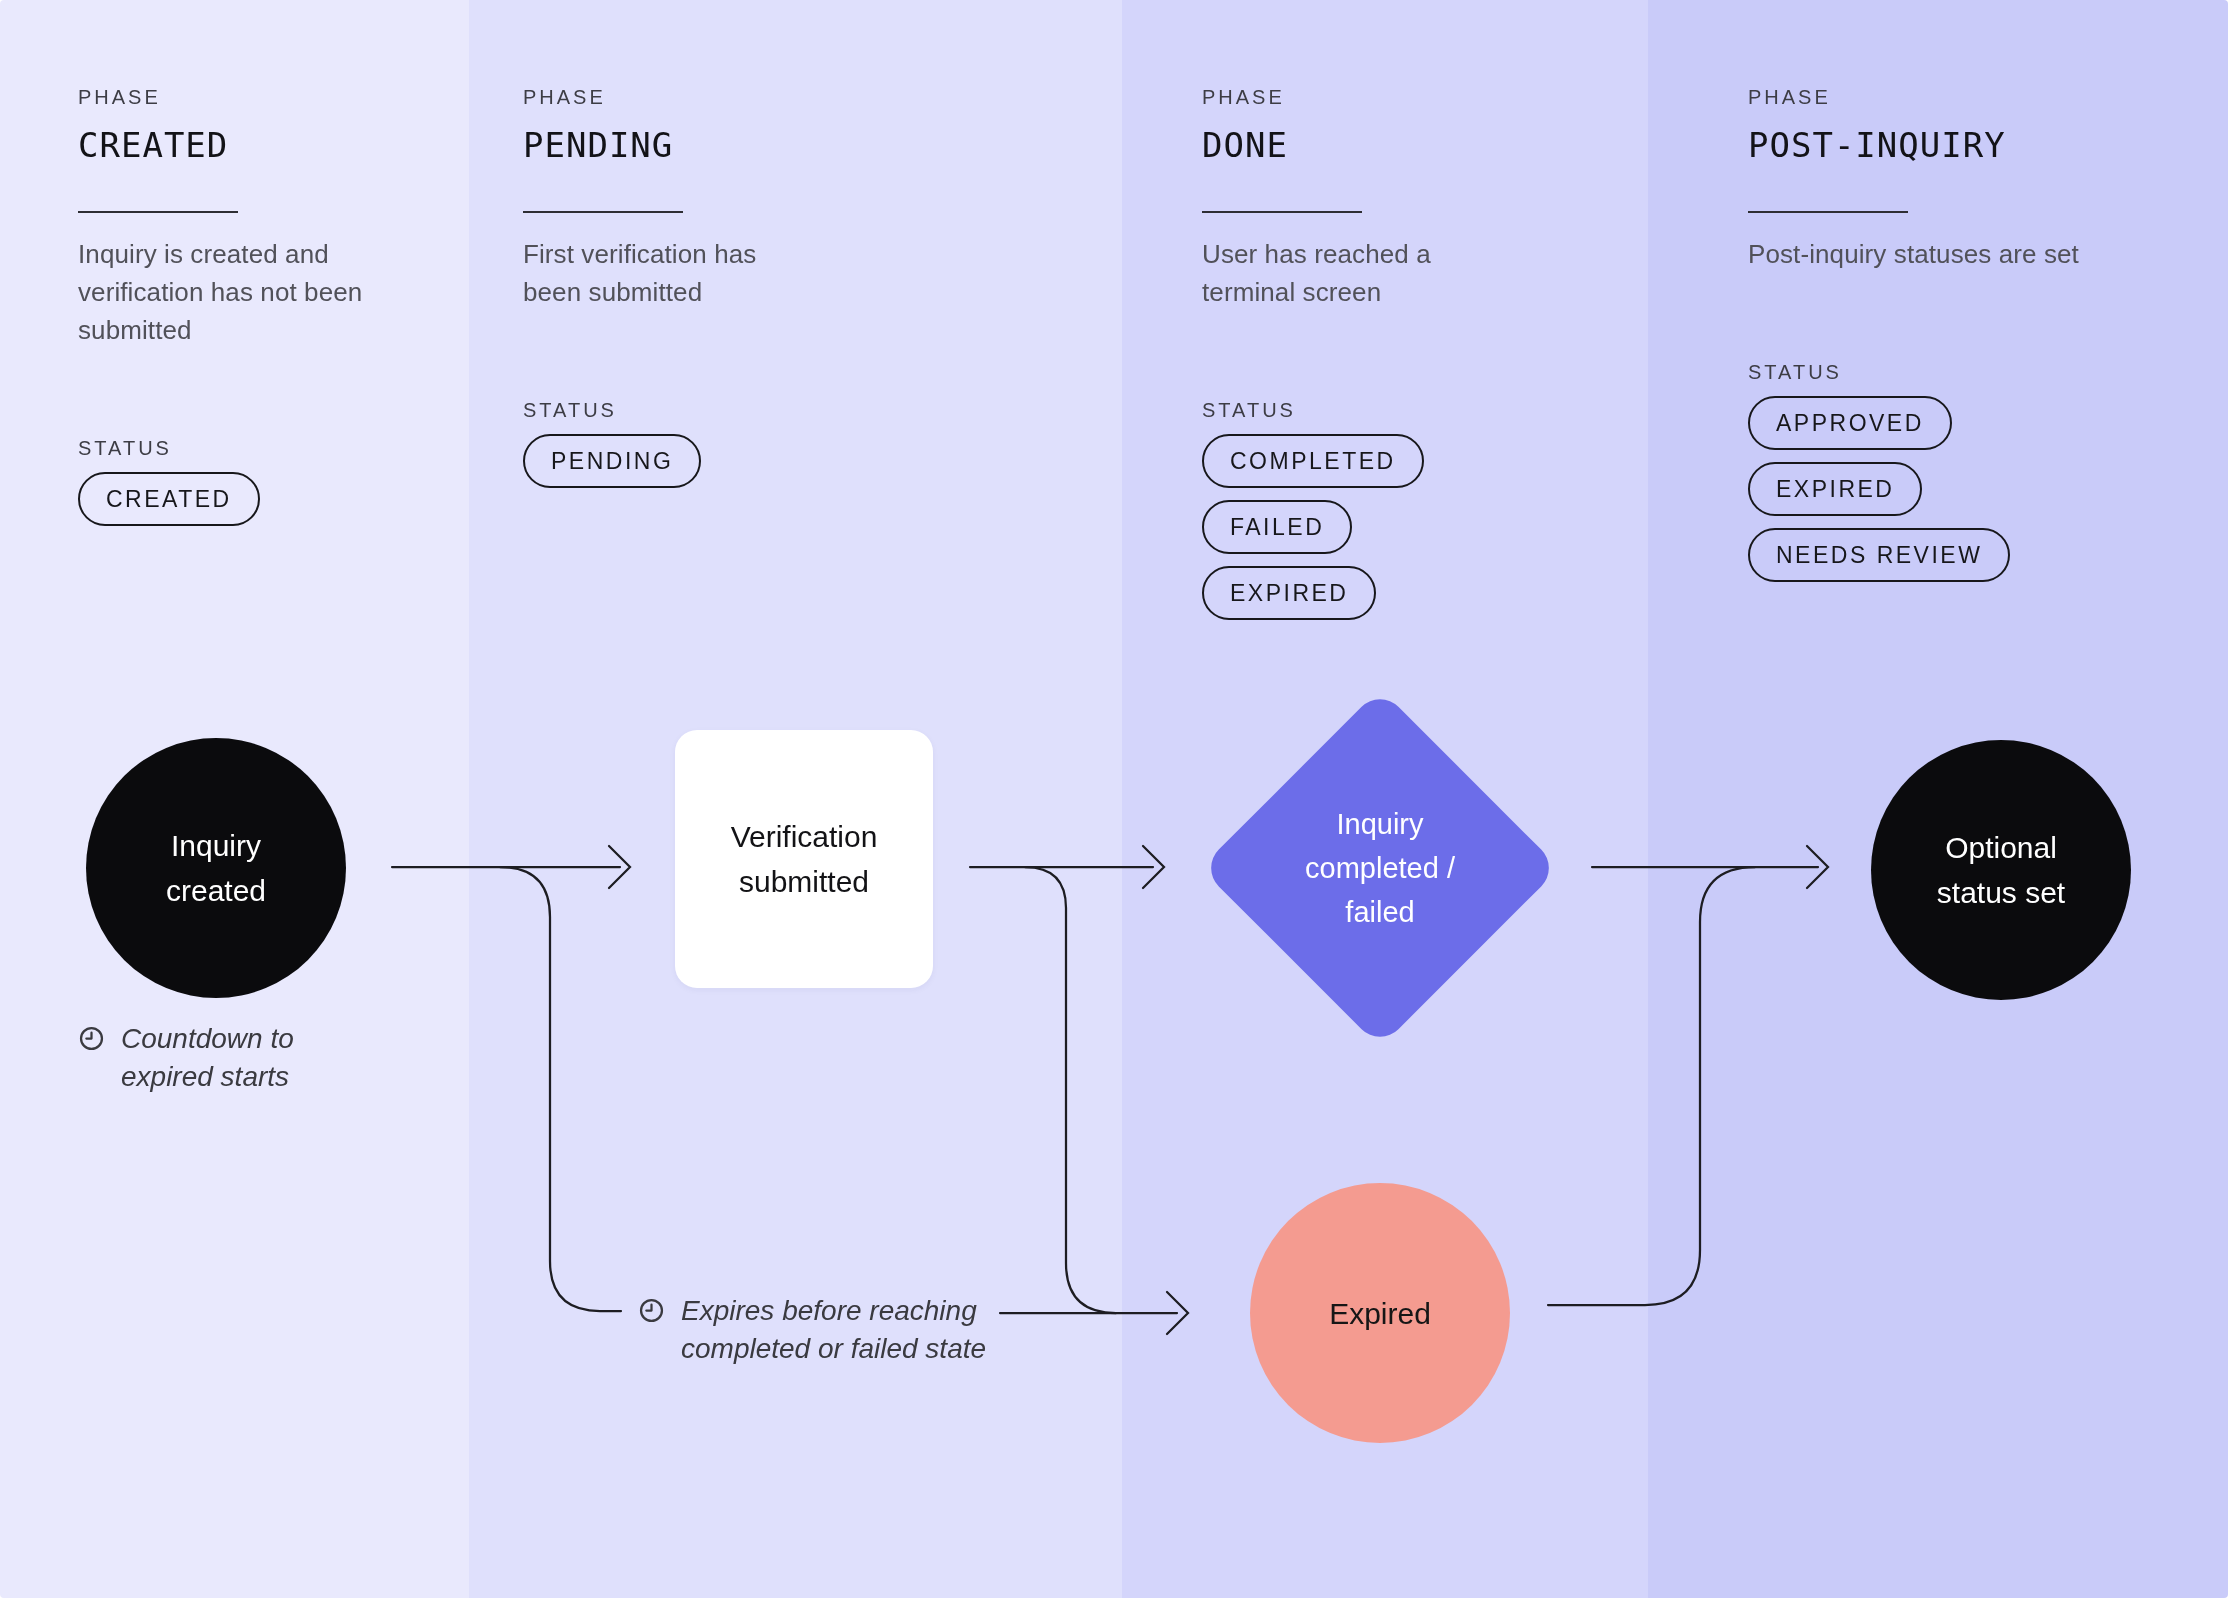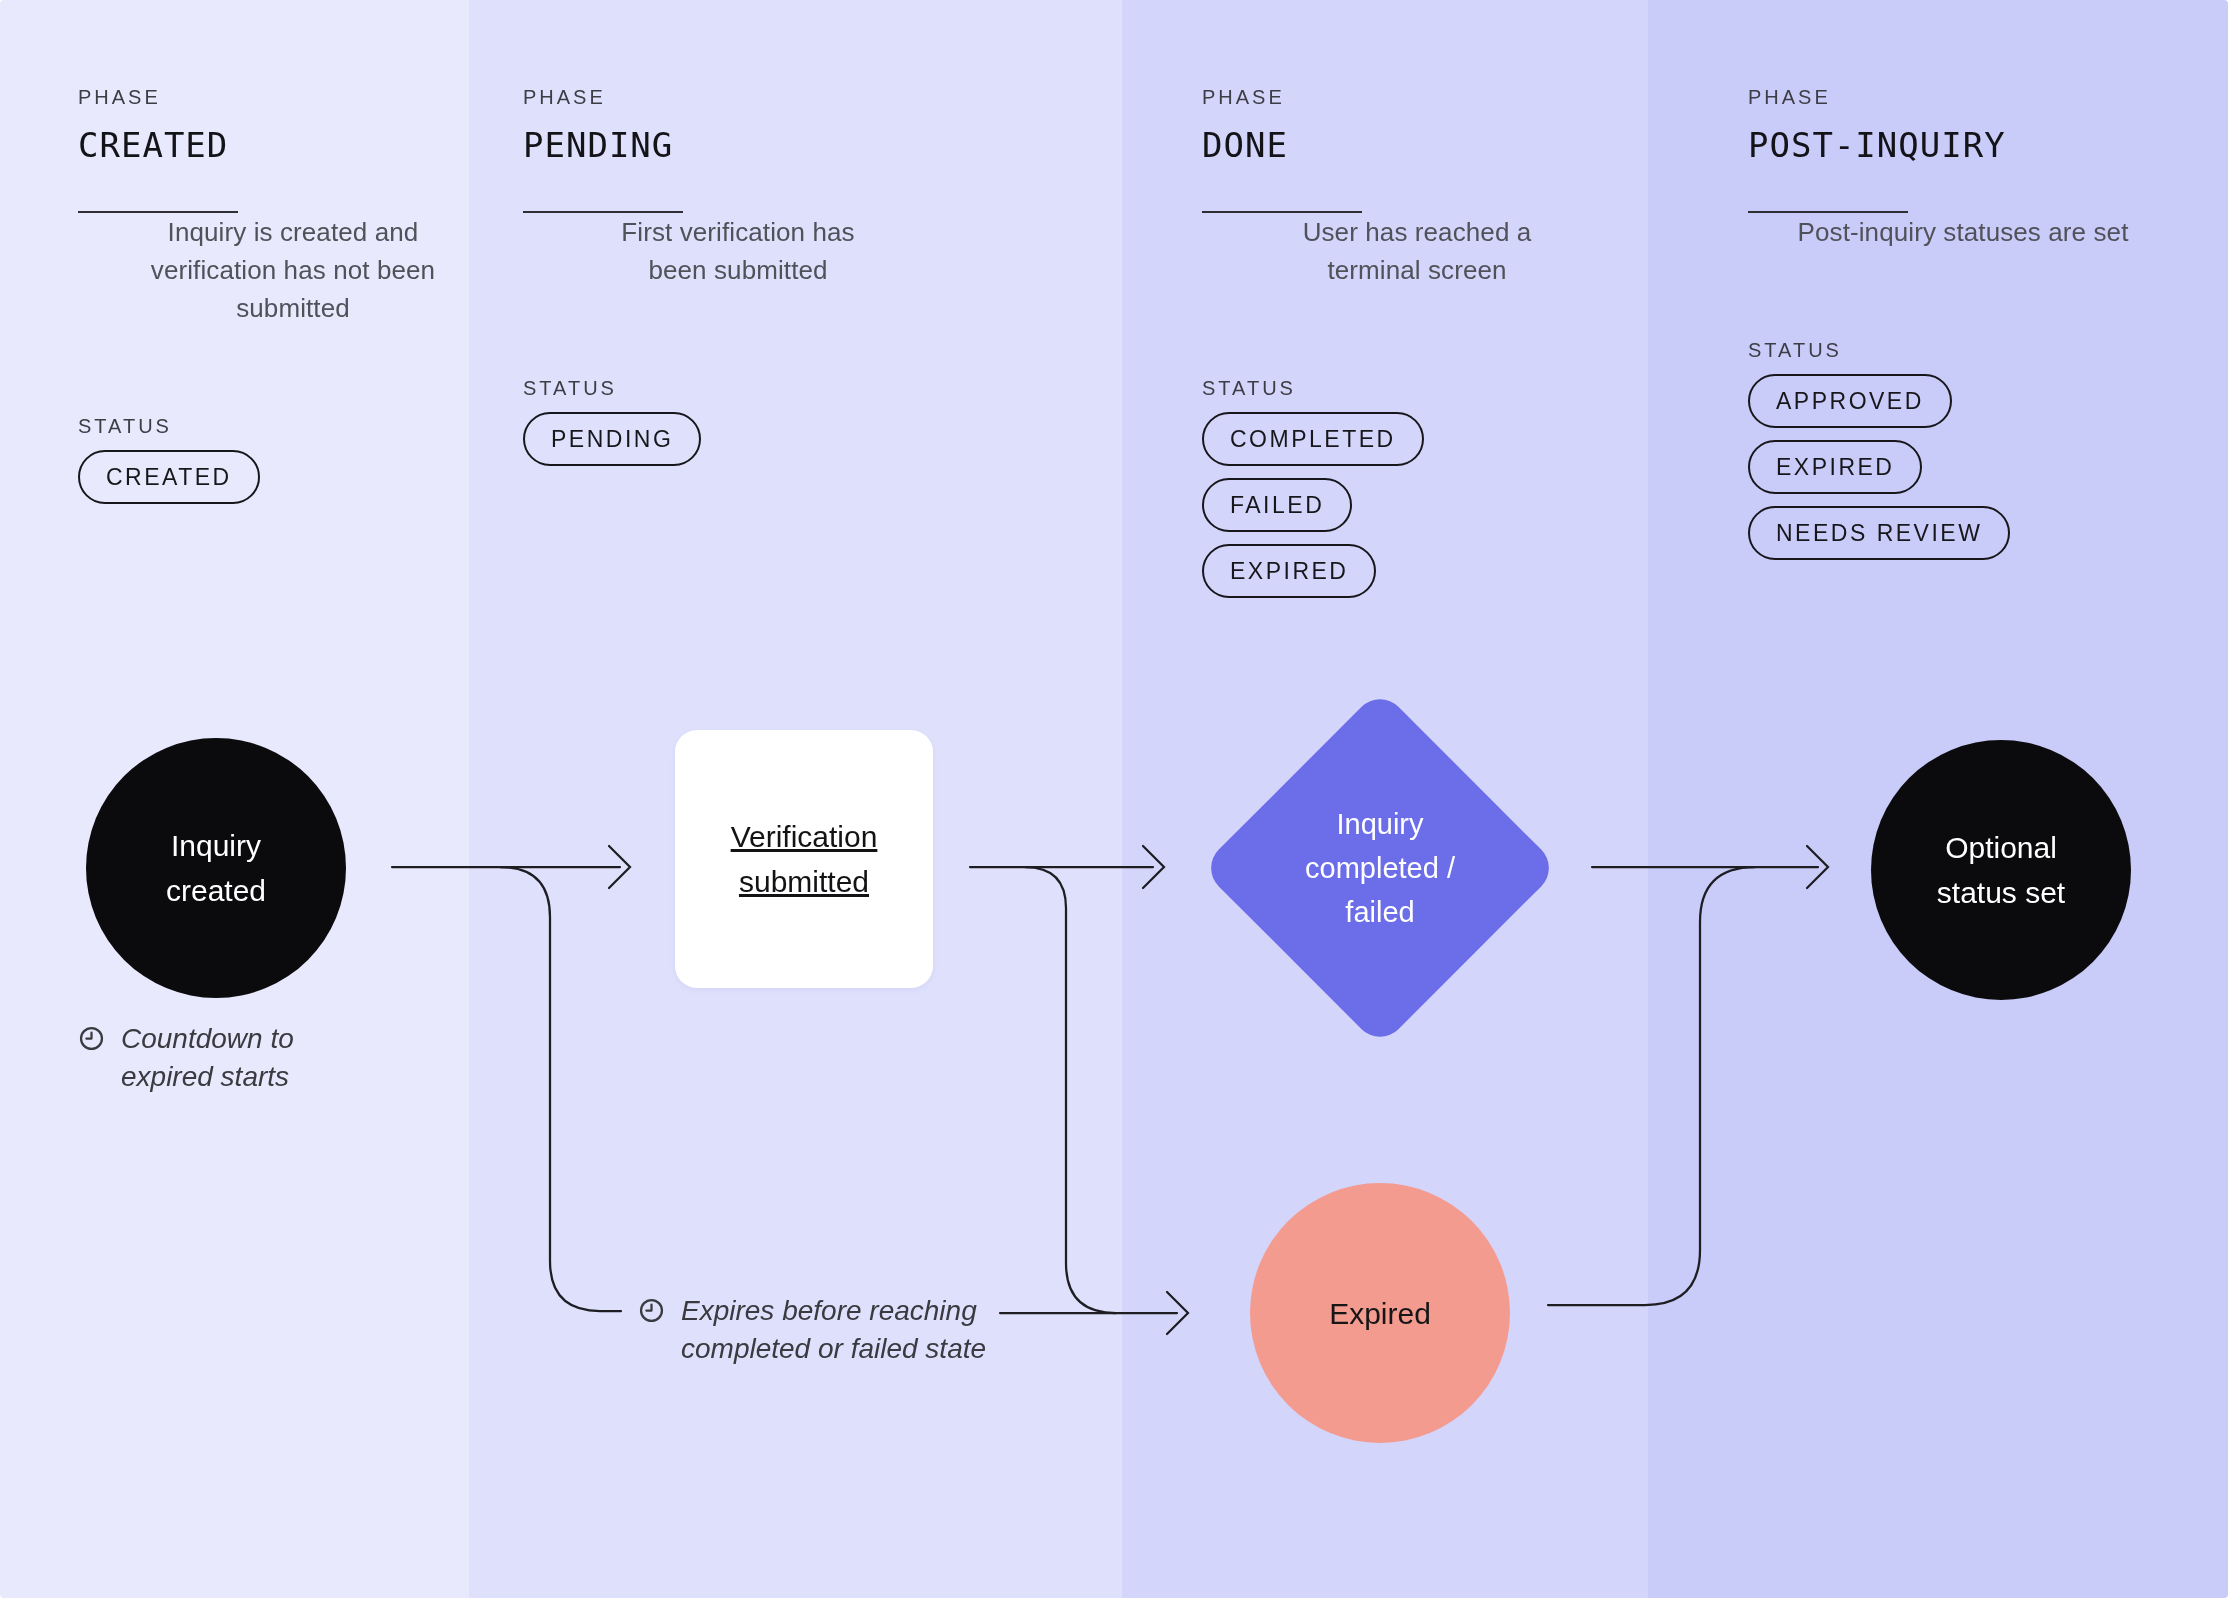--- a/index.html
+++ b/index.html
@@ -13,21 +13,21 @@
 
   .col-header{position:absolute;top:86px;width:430px;}
   .col-header.h1{left:78px;}
   .col-header.h2{left:523px;}
   .col-header.h3{left:1202px;}
   .col-header.h4{left:1748px;}
 
   .phase-label{font-size:20px;letter-spacing:3px;color:#3d3d45;font-weight:500;}
   .phase-name{margin-top:16px;font-family:"DejaVu Sans Mono", monospace;font-size:34px;letter-spacing:1px;color:#131318;font-weight:500;}
   .divider{margin-top:46px;width:160px;border-top:2px solid #2e2e34;}
-  .description{font-size:26px;line-height:38px;color:#515159;letter-spacing:0.1px;text-align:center;}
+  .description{margin-top:22px;font-size:26px;line-height:38px;color:#515159;letter-spacing:0.1px;}
   .status-label{margin-top:88px;font-size:20px;letter-spacing:3px;color:#3d3d45;font-weight:500;}
   .badges{margin-top:12px;display:flex;flex-direction:column;align-items:flex-start;gap:12px;}
   .badge{display:inline-flex;align-items:center;height:50px;padding:0 26px;border:2px solid #17171b;border-radius:27px;
          font-size:23px;letter-spacing:2.5px;color:#17171b;background:transparent;white-space:nowrap;}
 
   .node{position:absolute;display:flex;align-items:center;justify-content:center;text-align:center;}
   .node .lines{font-size:30px;line-height:45px;}
   .circle{border-radius:50%;width:260px;height:260px;}
   .node.black{color:#ffffff;}
   .node-inquiry-created{left:86px;top:738px;}
@@ -133,21 +133,21 @@
     <path class="wire" d="M1548 1305 H1645 Q1700 1305 1700 1250 V922 Q1700 867 1755 867" stroke="#1d1d22"></path>
   </svg>
 
   <div class="node circle black node-inquiry-created" style="background-color: rgb(11, 11, 13);">
     <div class="lines">
       <div>Inquiry</div>
       <div>created</div>
     </div>
   </div>
 
-  <div class="node node-box" style="background-color: rgb(255, 255, 255); text-decoration: underline;">
+  <div class="node node-box" style="background-color: rgb(255, 255, 255);">
     <div class="lines">
       <div>Verification</div>
       <div>submitted</div>
     </div>
   </div>
 
   <div class="diamond" style="background-color: rgb(108, 109, 233);">
     <div class="diamond-inner">
       <div class="lines">
         <div>Inquiry</div>

